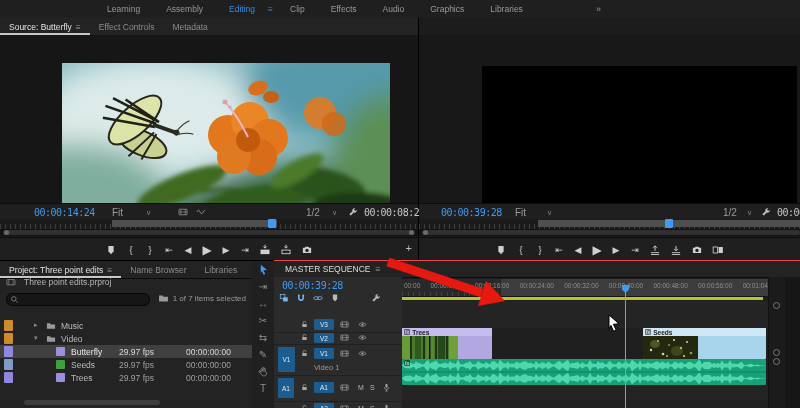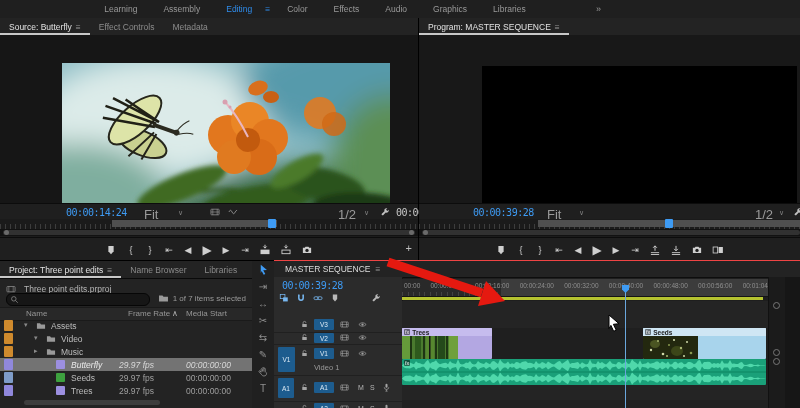--- a/index.html
+++ b/index.html
@@ -1,18 +1,18 @@
 <!DOCTYPE html>
 <html><head>
 <meta charset="utf-8">
 <style>
   html,body{margin:0;padding:0;background:#000;}
   #root{position:relative;width:800px;height:408px;background:#141414;overflow:hidden;
         font-family:"Liberation Sans",sans-serif;font-size:9px;color:#bbb;-webkit-font-smoothing:antialiased;}
-  .abs{position:absolute;margin-left:32px;}
+  .abs{position:absolute;}
   .tc{font-family:"DejaVu Sans Mono",monospace;letter-spacing:-0.5px;}
   .blue{color:#3e9bf4;}
   svg{display:block;}
   .ic{display:inline-block;width:11px;height:11px;color:#b9b9b9;}
   .ic svg{width:100%;height:100%;}
 
   
   #appbar{position:absolute;left:0;top:0;width:800px;height:18px;background:#1f1f1f;border-bottom:1px solid #000;}
   #apptabs{position:absolute;left:0;top:0;right:170px;height:18px;display:flex;justify-content:center;align-items:center;}
   .apptab{padding:0 13px;line-height:18px;color:#999;font-size:8.5px;cursor:default;white-space:nowrap;}
@@ -26,21 +26,21 @@
   .ptab{padding:0 9px;color:#8c8c8c;font-size:8.5px;line-height:16px;white-space:nowrap;}
   .ptab.on{color:#e2e2e2;box-shadow:inset 0 -2px 0 #c8c8c8;}
   .ptab .pm{color:#9a9a9a;margin-left:4px;}
 
   
   #src{position:absolute;left:0;top:18px;width:418px;height:242px;background:#1c1c1c;border-right:1px solid #000;}
   #srcview{position:absolute;left:0;top:17px;width:100%;height:168px;background:#161616;}
   #srcvideo{position:absolute;left:62px;top:28px;width:328px;height:154px;}
   .ctlrow{position:absolute;left:0;height:16px;width:100%;background:#1f1f1f;border-top:1px solid #0c0c0c;}
   .ctlrow{top:185px;}
-  .zoomsel{color:#9a9a9a;font-size:13px;text-align:right;}
+  .zoomsel{color:#9a9a9a;font-size:10px;text-align:right;}
   .caret{color:#808080;font-size:7px;}
   .miniruler{position:absolute;left:0;top:201px;width:100%;height:10px;background:#1b1b1b;
      background-image:repeating-linear-gradient(90deg,#3d3d3d 0 1px,transparent 1px 5px);background-size:100% 5px;background-position:0 100%;background-repeat:no-repeat;}
   .inoutband{position:absolute;top:1px;height:7px;background:#4f4f4f;}
   .miniplayhead{position:absolute;top:0;width:8px;height:9px;background:#3e9bf4;border-radius:1px;}
   .scrollrow{position:absolute;left:0;top:211px;width:100%;height:7px;background:#121212;}
   .scrollthumb{position:absolute;top:1px;height:5px;background:#313131;border-radius:3px;}
   .scrolldot{position:absolute;top:1px;width:5px;height:5px;border-radius:50%;background:#6a6a6a;}
   .transport{position:absolute;left:0;top:219px;width:100%;height:23px;background:#1f1f1f;border-top:1px solid #0c0c0c;
      display:flex;align-items:center;justify-content:center;gap:9px;}
@@ -49,33 +49,33 @@
   .tbtn .ic,.tbtn.icb{width:12px;height:12px;}
   .plusbtn{position:absolute;right:6px;top:5px;color:#bdbdbd;font-size:11px;}
 
   
   #prog{position:absolute;left:419px;top:18px;width:381px;height:242px;background:#1c1c1c;}
   #progview{position:absolute;left:0;top:17px;width:100%;height:168px;background:#181818;}
   #progblack{position:absolute;left:63px;top:31px;width:315px;height:154px;background:#000;}
 
   
   #proj{position:absolute;left:0;top:260px;width:252px;height:148px;background:#232323;border-top:1px solid #000;border-right:1px solid #000;}
-  #projfile{position:absolute;left:0;top:21px;width:100%;height:14px;}
+  #projfile{position:absolute;left:0;top:14px;width:100%;height:14px;}
   #projfile .ic{position:absolute;left:6px;top:2px;width:10px;height:10px;color:#8f8f8f;}
   #projfilename{position:absolute;left:24px;top:2px;color:#b5b5b5;font-size:8.5px;}
   #searchrow{position:absolute;left:0;top:31px;width:100%;height:15px;}
   #searchbox{position:absolute;left:6px;top:1px;width:142px;height:11px;background:#161616;border:1px solid #060606;border-radius:6px;}
   #searchbox .ic{position:absolute;left:3px;top:1px;width:9px;height:9px;color:#8a8a8a;}
   #binbtn{position:absolute;left:158px;top:1px;width:11px;height:11px;color:#9a9a9a;}
   #selstatus{position:absolute;right:6px;top:2px;color:#9a9a9a;font-size:8px;}
   #listhdr{position:absolute;left:0;top:46px;width:100%;height:12px;background:#282828;border-top:1px solid #1a1a1a;border-bottom:1px solid #1a1a1a;color:#969696;font-size:8px;}
   #listhdr span{position:absolute;top:1px;}
   #rows{position:absolute;left:0;top:58px;width:100%;height:80px;overflow:hidden;}
   .prow{position:relative;width:100%;height:13px;color:#bdbdbd;font-size:8.5px;}
-  .prow.sel{background:#737373;color:#e9e9e9;font-style:italic;}
+  .prow.sel{background:#404040;color:#e9e9e9;}
   .prow .chip{position:absolute;left:4px;top:1px;width:9px;height:11px;border-radius:1px;}
   .prow .exp{position:absolute;top:2px;color:#8a8a8a;font-size:7px;}
   .prow .ficon{position:absolute;top:2px;width:10px;height:10px;color:#9a9a9a;}
   .prow .cicon{position:absolute;top:2px;width:9px;height:9px;border-radius:1px;}
   .prow .nm{position:absolute;top:2px;}
   .prow .fps{position:absolute;left:119px;top:2px;color:#9f9f9f;}
   .prow.sel .fps{color:#d8d8d8;}
   .prow .ms{position:absolute;left:186px;top:2px;color:#9f9f9f;}
   .prow.sel .ms{color:#d8d8d8;}
   #hscroll{position:absolute;left:24px;top:139px;width:136px;height:5px;background:#3d3d3d;border-radius:3px;}
@@ -131,21 +131,21 @@
 <body>
 
 <div id="root">
 
   <div id="appbar">
     <div id="apptabs">
         <span class="apptab">Learning</span>
         <span class="apptab">Assembly</span>
         <span class="apptab on">Editing</span>
         <span class="apptab menu">≡</span>
-        <span class="apptab">Color</span>
+        <span class="apptab">Clip</span>
         <span class="apptab">Effects</span>
         <span class="apptab">Audio</span>
         <span class="apptab">Graphics</span>
         <span class="apptab">Libraries</span>
       </div>
     <div id="appoverflow">»</div>
   </div>
 
   <div id="src">
     <div class="ptabs" id="srctabs">
@@ -272,25 +272,20 @@
             <path d="M6 3.5l-1 1.5H2.5v7h11v-7H11l-1-1.5z" fill="currentColor"></path>
             <circle cx="8" cy="8.5" r="2.2" fill="#1f1f1f"></circle>
           </svg>
         </span>
       </div>
     <div class="transport" style="background:none;border:none;pointer-events:none;"></div>
     <span class="plusbtn abs" style="top:224px;">+</span>
   </div>
 
   <div id="prog">
-    <div class="ptabs">
-      <span class="ptab on">
-        <span>Program: MASTER SEQUENCE</span><span class="pm">≡</span>
-      </span>
-    </div>
     <div id="progview">
       <div id="progblack"></div>
     </div>
 
     <div class="ctlrow">
       <span class="abs tc blue" style="left:22px;top:3px;font-size:10px;">00:00:39:28</span>
       <span class="abs zoomsel" style="left:96px;top:3px;">Fit</span>
       <span class="abs caret" style="left:128px;top:5px;">∨</span>
       <span class="abs zoomsel" style="left:304px;top:3px;">1/2</span>
       <span class="abs caret" style="left:328px;top:5px;">∨</span>
@@ -376,56 +371,40 @@
             </svg>
           </span>
       </div>
       <span class="ic" id="binbtn">
           <svg viewBox="0 0 16 16">
             <path d="M1.5 3.5h5L8 5.5h6.5v7h-13z" fill="currentColor"></path>
           </svg>
         </span>
       <span id="selstatus">1 of 7 items selected</span>
     </div>
-    <div id="listhdr">
-      <span style="left:26px;">Name</span>
-      <span style="left:128px;">Frame Rate</span>
-      <span style="left:172px;color:#b5b5b5;">∧</span>
-      <span style="left:186px;">Media Start</span>
-    </div>
     <div id="rows">
         <div class="prow">
           <div class="chip" style="background: rgb(207, 138, 45);"></div>
-          <span class="exp" style="left: 24px;">▾</span>
-          <span class="ficon ic" style="left: 36px;">
+          <span class="exp" style="left: 34px;">▸</span>
+          <span class="ficon ic" style="left: 46px;">
             <svg viewBox="0 0 16 16">
               <path d="M1.5 3.5h5L8 5.5h6.5v7h-13z" fill="currentColor"></path>
             </svg>
           </span>
-          <span class="nm" style="left: 51px;">Assets</span>
+          <span class="nm" style="left: 61px;">Music</span>
         </div>
         <div class="prow">
           <div class="chip" style="background: rgb(207, 138, 45);"></div>
           <span class="exp" style="left: 34px;">▾</span>
           <span class="ficon ic" style="left: 46px;">
             <svg viewBox="0 0 16 16">
               <path d="M1.5 3.5h5L8 5.5h6.5v7h-13z" fill="currentColor"></path>
             </svg>
           </span>
           <span class="nm" style="left: 61px;">Video</span>
-        </div>
-        <div class="prow">
-          <div class="chip" style="background: rgb(207, 138, 45);"></div>
-          <span class="exp" style="left: 34px;">▸</span>
-          <span class="ficon ic" style="left: 46px;">
-            <svg viewBox="0 0 16 16">
-              <path d="M1.5 3.5h5L8 5.5h6.5v7h-13z" fill="currentColor"></path>
-            </svg>
-          </span>
-          <span class="nm" style="left: 61px;">Music</span>
         </div>
         <div class="prow sel">
           <div class="chip" style="background: rgb(144, 136, 220);"></div>
           <span class="cicon" style="left: 56px; background: rgb(156, 143, 224);"></span>
           <span class="nm" style="left: 71px;">Butterfly</span>
           <span class="fps">29.97 fps</span>
           <span class="ms">00:00:00:00</span>
         </div>
         <div class="prow">
           <div class="chip" style="background: rgb(126, 156, 200);"></div>

